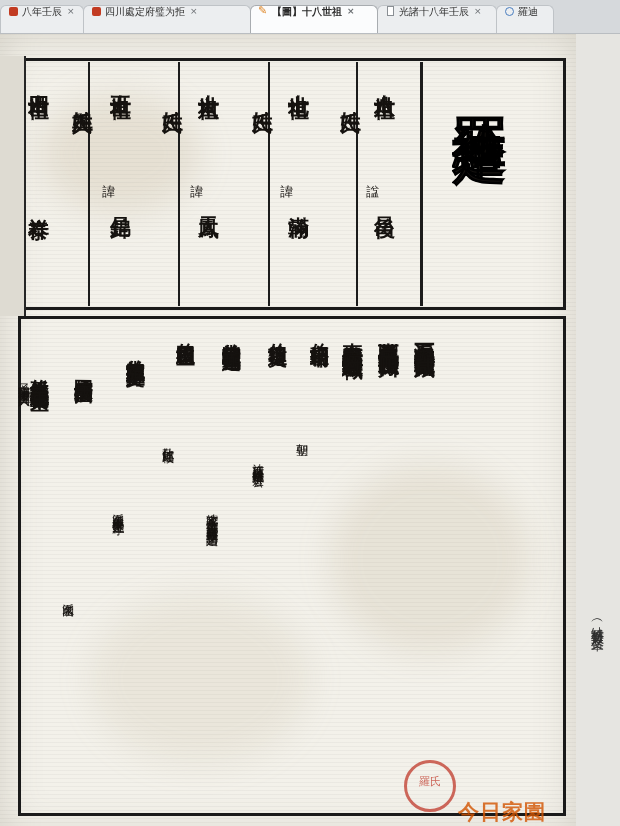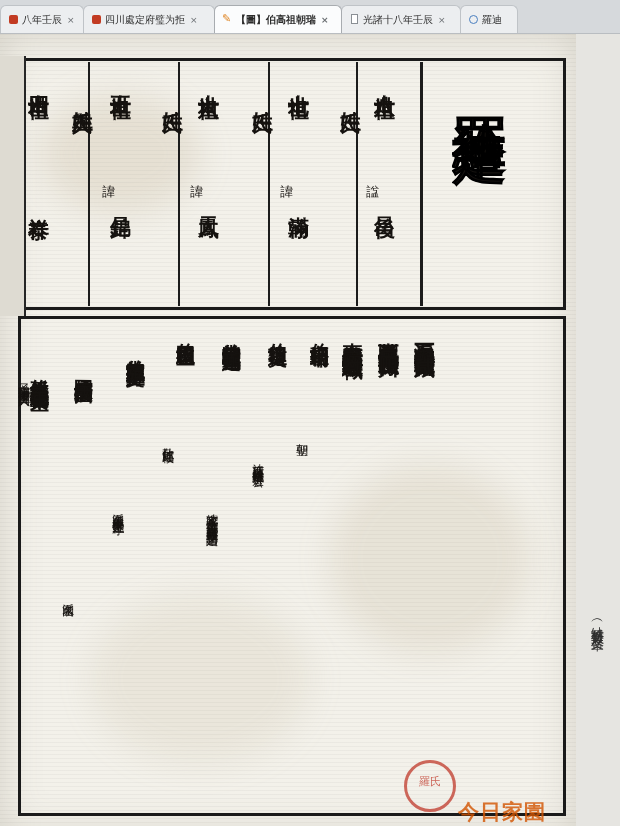--- a/index.html
+++ b/index.html
@@ -24,21 +24,21 @@
     border-bottom: 1px solid #b9bdc1;
     display: flex;
     align-items: flex-end;
     box-sizing: border-box;
     overflow: hidden;
   }
   .tab {
     position: relative;
     height: 28px;
     display: flex;
-    align-items: center;
+    align-items: flex-start;
     gap: 3px;
     padding: 0 6px 0 7px;
     background: #eceef0;
     border: 1px solid #bfc3c7;
     border-bottom: none;
     border-radius: 6px 6px 0 0;
     margin-right: -1px;
     box-sizing: border-box;
     font-size: 10px;
     color: #2b2b2b;
@@ -224,28 +224,28 @@
 </style>
 </head>
 <body>
 
 <div id="tabstrip">
   <div class="tab" style="width:84px;">
     <span class="tab-fav red"></span>
     <span class="tab-label">八年壬辰</span>
     <span class="tab-close">×</span>
   </div>
-  <div class="tab" style="width:132px;">
+  <div class="tab" style="width:168px;">
     <span class="tab-fav red"></span>
     <span class="tab-label">四川處定府璧为拒</span>
     <span class="tab-close">×</span>
   </div>
   <div class="tab active" style="width:128px;">
     <span class="tab-fav pen"></span>
-    <span class="tab-label">【圖】伯高祖朝瑞</span>
+    <span class="tab-label">【圖】十八世祖</span>
     <span class="tab-close">×</span>
   </div>
   <div class="tab" style="width:120px;">
     <span class="tab-fav doc"></span>
     <span class="tab-label">光諸十八年壬辰</span>
     <span class="tab-close">×</span>
   </div>
   <div class="tab" style="width:58px;">
     <span class="tab-fav globe"></span>
     <span class="tab-label">羅迪</span>

